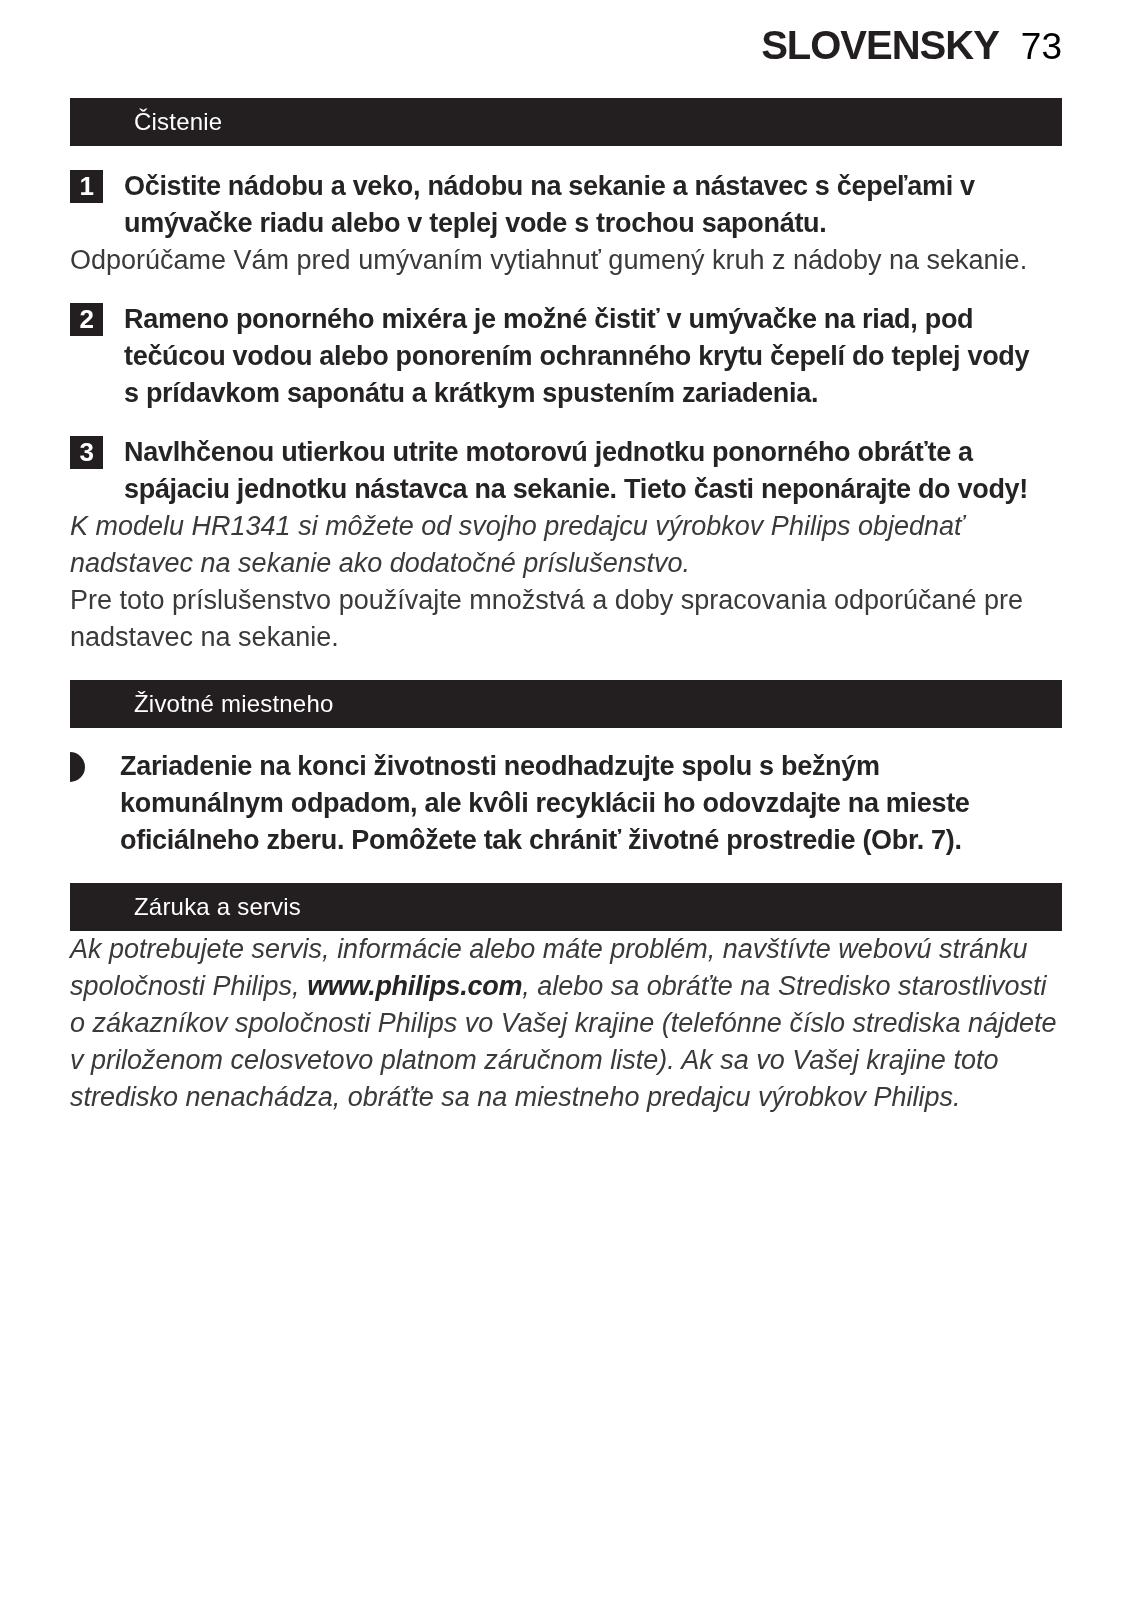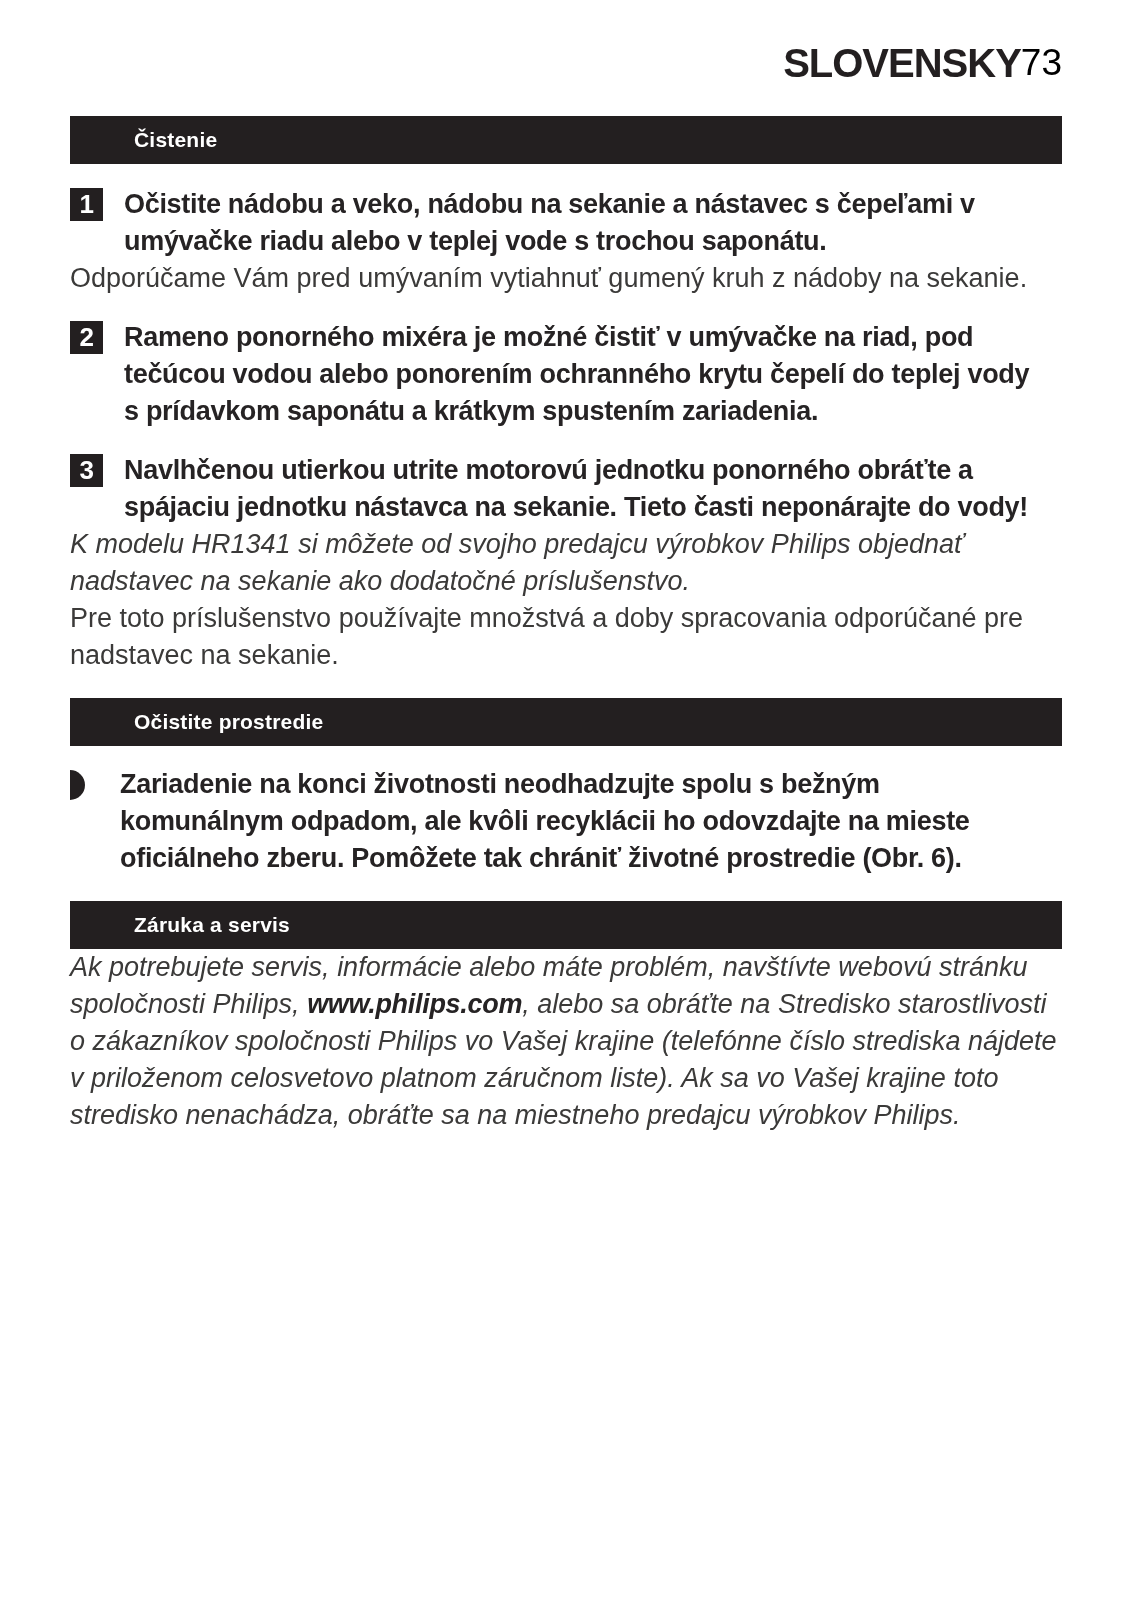--- a/index.html
+++ b/index.html
@@ -12,22 +12,23 @@
     box-sizing: border-box;
     padding: 0 74px 0 70px;
     font-family: "Liberation Sans", "DejaVu Sans", sans-serif;
     color: #3b3a39;
     overflow: hidden;
   }
   
   .page-header {
     display: flex;
     justify-content: flex-end;
-    align-items: center;
-    padding-top: 40px;
+    align-items: flex-end;
+    gap: 22px;
+    padding-top: 22px;
     height: 46px;
   }
   .lang-label {
     font-size: 40px;
     font-weight: bold;
     letter-spacing: -1px;
     color: #231f20;
   }
   .page-num {
     font-size: 37px;
@@ -40,22 +41,22 @@
     height: 48px;
     background: #231f20;
     display: flex;
     align-items: center;
     padding-left: 64px;
     box-sizing: border-box;
   }
   .section-bar.first { margin-top: 30px; }
   .section-title {
     color: #ffffff;
-    font-size: 21px;
-    font-weight: bold;
+    font-size: 24px;
+    font-weight: normal;
     letter-spacing: 0.2px;
   }
   
   .body-text {
     font-size: 27px;
     line-height: 37px;
     font-weight: normal;
     color: #3b3a39;
   }
   .strong-text {
@@ -136,26 +137,26 @@
   <div class="step body-text strong-text">
     <span class="step-badge">3</span>
     <span class="step-text">Navlhčenou utierkou utrite motorovú jednotku ponorného obráťte a spájaciu jednotku nástavca na sekanie. Tieto časti neponárajte do vody!</span>
   </div>
 
 
   <p class="para body-text after-bar">K modelu HR1341 si môžete od svojho predajcu výrobkov Philips objednať nadstavec na sekanie ako dodatočné príslušenstvo.</p>
   <p class="para body-text">Pre toto príslušenstvo používajte množstvá a doby spracovania odporúčané pre nadstavec na sekanie.</p>
 
   <div class="section-bar">
-    <span class="section-title">Očistite prostredie</span>
+    <span class="section-title">Životné miestneho</span>
   </div>
 
   <div class="bullet-item body-text strong-text">
     <span class="bullet-icon"></span>
-    <span class="bullet-text">Zariadenie na konci životnosti neodhadzujte spolu s bežným komunálnym odpadom, ale kvôli recyklácii ho odovzdajte na mieste oficiálneho zberu. Pomôžete tak chrániť životné prostredie (Obr. 6).</span>
+    <span class="bullet-text">Zariadenie na konci životnosti neodhadzujte spolu s bežným komunálnym odpadom, ale kvôli recyklácii ho odovzdajte na mieste oficiálneho zberu. Pomôžete tak chrániť životné prostredie (Obr. 7).</span>
   </div>
 
   <div class="section-bar">
     <span class="section-title">Záruka a servis</span>
   </div>
 
   <p class="para body-text after-bar"><span>Ak potrebujete servis, informácie alebo máte problém, navštívte webovú stránku spoločnosti Philips, </span><span class="strong-text">www.philips.com</span><span>, alebo sa obráťte na Stredisko starostlivosti o zákazníkov spoločnosti Philips vo Vašej krajine (telefónne číslo strediska nájdete v priloženom celosvetovo platnom záručnom liste). Ak sa vo Vašej krajine toto stredisko nenachádza, obráťte sa na miestneho predajcu výrobkov Philips.</span></p>
 
 </div>
 

